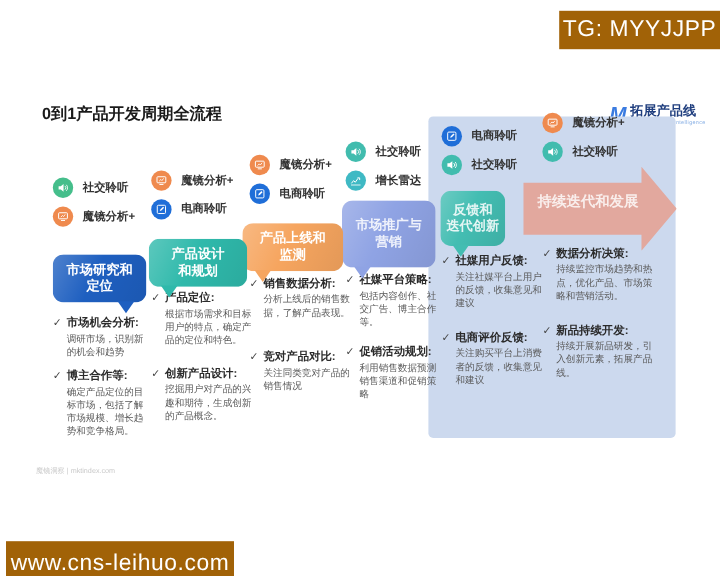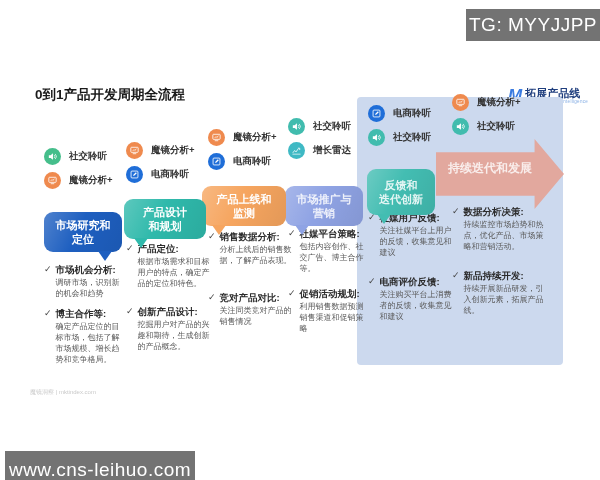--- a/index.html
+++ b/index.html
@@ -1,18 +1,18 @@
 <!DOCTYPE html>
 <html><head>
 <meta charset="utf-8">
 <style>
   html,body{margin:0;padding:0;background:#fff;}
   #canvas{position:relative;width:600px;height:480px;background:#fff;overflow:hidden;
           font-family:"Liberation Sans","DejaVu Sans",sans-serif;}
-  .wm{position:absolute;background:#737373;color:#fff;display:flex;align-items:center;
+  .wm{position:absolute;background:#a16207;color:#fff;display:flex;align-items:center;
       justify-content:center;letter-spacing:.5px;}
   #wm-top{left:466px;top:9px;width:134px;height:32px;font-size:19px;}
   #wm-bottom{left:5px;top:440px;width:190px;height:38px;font-size:19px;margin-top:11px;}
   #title{position:absolute;left:35px;top:86px;font-size:13.5px;font-weight:bold;color:#1a1a1a;}
   #logo{position:absolute;left:508px;top:87px;display:flex;align-items:flex-start;gap:3px;}
   #logo .m{font-size:17px;font-weight:bold;font-style:italic;color:#3a7be0;line-height:1;}
   #logo .nm{font-size:11px;font-weight:bold;color:#1f3e7e;line-height:1.1;}
   #logo .tg{font-size:4.5px;color:#86aee4;letter-spacing:.3px;}
   #panel{position:absolute;left:357px;top:97px;width:206px;height:268px;background:#ccd9ee;
          border-radius:4px;z-index:1;}
@@ -182,21 +182,21 @@
       <div class="tool" style="left: 288px; top: 140px; z-index: 5;">
         <span class="ticon" style="background: rgb(63, 185, 196);">
           <svg viewBox="0 0 24 24">
             <path d="M4 17l4-5 3 3 5-7" stroke="#fff" stroke-width="1.8" fill="none"></path>
             <path d="M15 7h4v4" stroke="#fff" stroke-width="1.8" fill="none"></path>
             <path d="M4 20h16" stroke="#fff" stroke-width="1.5" stroke-linecap="round"></path>
           </svg>
         </span>
         <span class="tname">增长雷达</span>
       </div>
-      <div class="bubble" style="left: 285px; top: 186px; width: 78px; height: 40px; background-color: rgb(143, 163, 228); z-index: 7; color: rgba(255, 255, 255, 0.85);">
+      <div class="bubble" style="left: 285px; top: 167px; width: 78px; height: 56px; background-color: rgb(143, 163, 228); z-index: 7; color: rgba(255, 255, 255, 0.85);">
         <div>市场推广与</div>
         <div>营销</div>
         <span class="tail" style="border-top-color: rgb(143, 163, 228); left: 10px;"></span>
       </div>
       <div class="item" style="left: 288px; top: 228px; width: 78px;">
         <span class="check">✓</span>
         <span>
           <div class="ih">社媒平台策略:</div>
           <div class="ib">包括内容创作、社交广告、博主合作等。</div>
         </span>
@@ -219,21 +219,21 @@
       </div>
       <div class="tool" style="left: 368px; top: 127px; z-index: 5;">
         <span class="ticon" style="background: rgb(65, 188, 174);">
           <svg viewBox="0 0 24 24">
             <path d="M4 9v6h4l5 4V5L8 9H4z" fill="#fff"></path>
             <path d="M16 9a4 4 0 010 6M18.5 7a7 7 0 010 10" stroke="#fff" stroke-width="1.6" fill="none" stroke-linecap="round"></path>
           </svg>
         </span>
         <span class="tname">社交聆听</span>
       </div>
-      <div class="bubble" style="left: 367px; top: 169px; width: 68px; height: 46px; background-color: rgb(67, 189, 178); z-index: 6; color: rgba(255, 255, 255, 0.85);">
+      <div class="bubble" style="left: 367px; top: 159px; width: 54px; height: 46px; background-color: rgb(67, 189, 178); z-index: 6; color: rgba(255, 255, 255, 0.85);">
         <div>反馈和</div>
         <div>迭代创新</div>
         <span class="tail" style="border-top-color: rgb(67, 189, 178); left: 10px;"></span>
       </div>
       <div class="item" style="left: 368px; top: 212px; width: 86px;">
         <span class="check">✓</span>
         <span>
           <div class="ih">社媒用户反馈:</div>
           <div class="ib">关注社媒平台上用户的反馈，收集意见和建议</div>
         </span>

